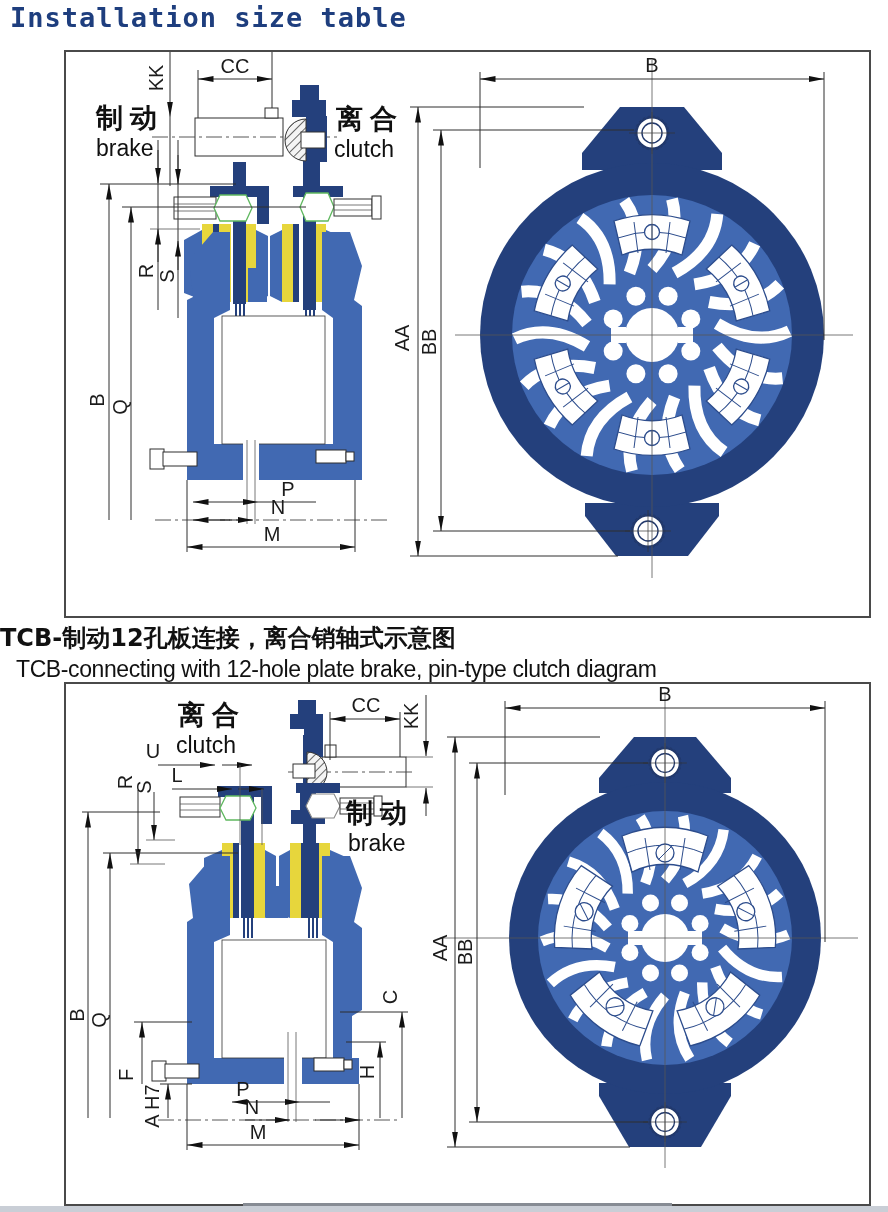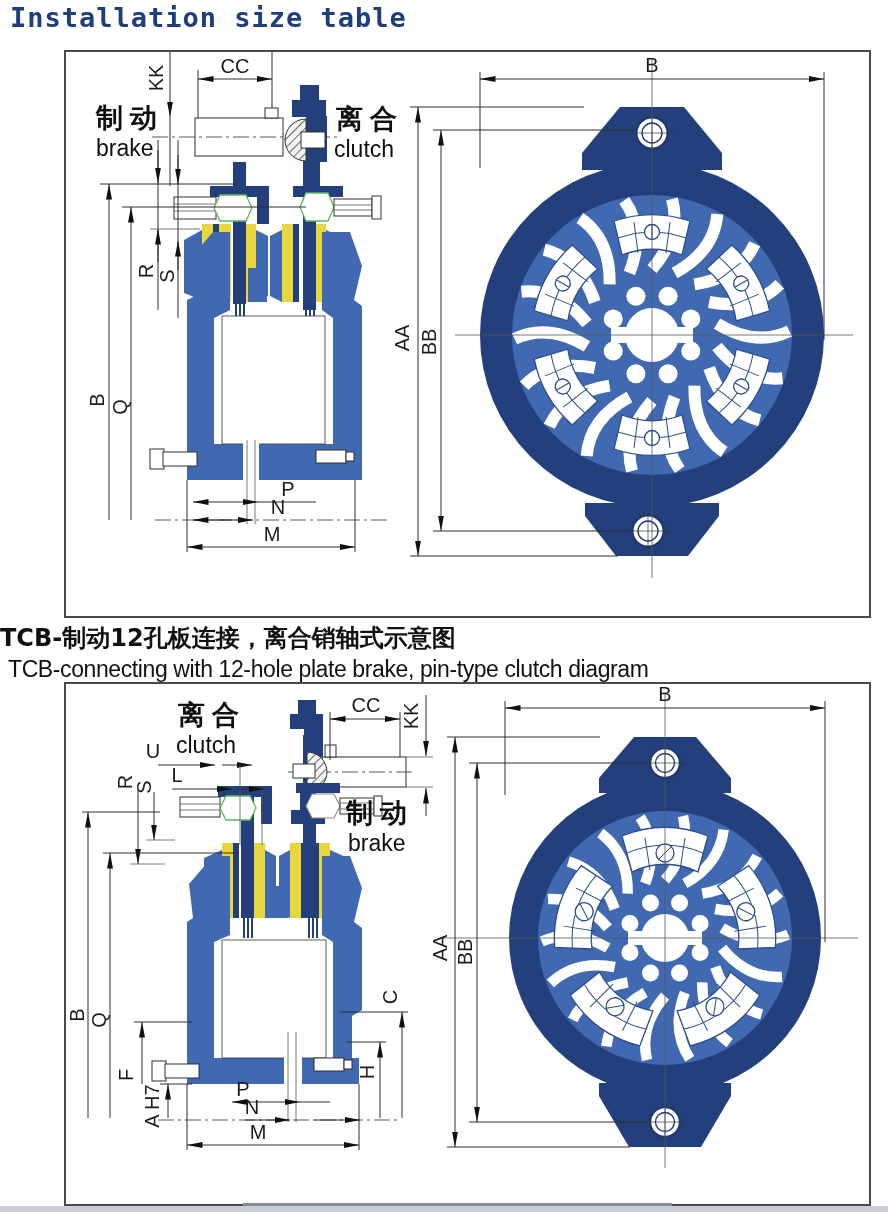--- a/index.html
+++ b/index.html
@@ -4,21 +4,21 @@
 <style>
   html,body{margin:0;padding:0;background:#fff;}
   body{width:888px;height:1212px;position:relative;overflow:hidden;
        font-family:"Liberation Sans",sans-serif;}
   .abs{position:absolute;}
   #title{left:10px;top:2px;font-family:"DejaVu Sans Mono",monospace;
          font-weight:bold;font-size:27px;letter-spacing:1px;
          color:var(--c-title,#1e3e7e);white-space:nowrap;}
   #caption{left:0;top:622px;width:888px;color:#111;}
   #caption .c1{margin:0;font-family:"DejaVu Sans",sans-serif;font-size:24px;font-weight:bold;}
-  #caption .c2{margin:2px 0 0 8px;font-size:23px;letter-spacing:-0.4px;}
+  #caption .c2{margin:2px 0 0 16px;font-size:23px;letter-spacing:-0.4px;}
   #strip{left:0;top:1206px;width:888px;height:6px;background:var(--c-strip,#c9ced6);}
   #stripdark{left:243px;top:1203px;width:429px;height:3px;background:#878c94;}
   svg{position:absolute;display:block;}
   
   .navy{fill:var(--c-navy,#24407c);}
   .blue{fill:var(--c-blue,#4169b2);}
   .yel{fill:var(--c-yellow,#e7d63c);}
   .wht{fill:#fff;stroke:#2e2e2e;stroke-width:1;}
   .whs{fill:#fff;stroke:#8a8a8a;stroke-width:1.1;}
   .hexg{fill:#fff;stroke:var(--c-hexgreen,#5fb85f);stroke-width:1.3;}

